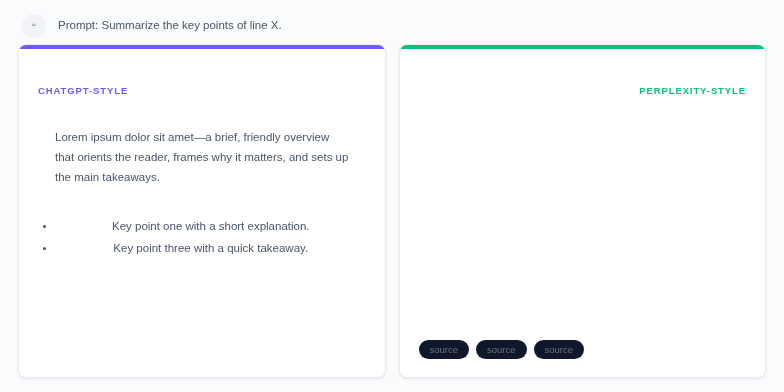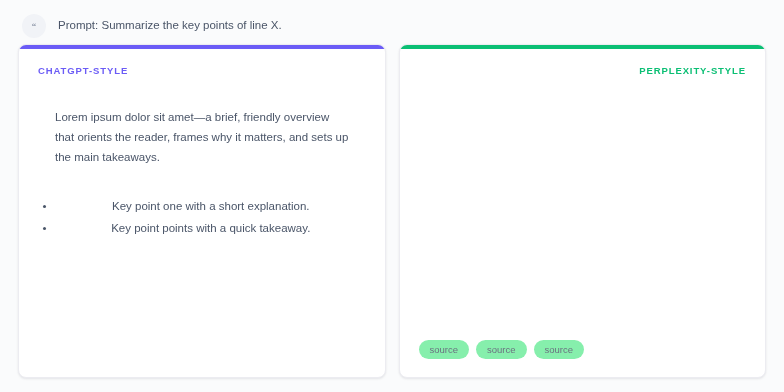--- a/index.html
+++ b/index.html
@@ -63,20 +63,21 @@
     position: relative;
     flex: 1 1 0;
     background: #ffffff;
     border-radius: 8px;
     border: 1px solid #ececf1;
     box-shadow: 0 1px 3px rgba(16, 24, 40, 0.06), 0 1px 2px rgba(16, 24, 40, 0.04);
     box-sizing: border-box;
     overflow: hidden;
     display: flex;
     flex-direction: column;
+    gap: 20px;
   }
   .card-accent {
     height: 4px;
     width: 100%;
     flex: 0 0 auto;
   }
   .card-accent.purple { background: #6b5cf6; }
   .card-accent.green  { background: #0bbf74; }
 
   .card-body {
@@ -133,21 +134,21 @@
   
   .chips {
     margin-top: auto;
     padding: 0 0 18px 0;
     display: flex;
     gap: 7px;
   }
   .chip {
     font-size: 9.5px;
     color: #6b7280;
-    background: #86efac;
+    background: #0f172a;
     border-radius: 999px;
     padding: 5px 11px;
     line-height: 1;
     white-space: nowrap;
   }
 </style>
 </head>
 <body>
 
 <div class="page">
@@ -168,21 +169,21 @@
       <div class="card-body">
         <div class="card-label purple">CHATGPT-STYLE</div>
         <p class="card-para">Lorem ipsum dolor sit amet—a brief, friendly overview that orients the reader, frames why it matters, and sets up the main takeaways.</p>
         <ul class="bullet-list">
           <li>
             <span class="dot"></span>
             <span>Key point one with a short explanation.</span>
           </li>
           <li>
             <span class="dot"></span>
-            <span>Key point points with a quick takeaway.</span>
+            <span>Key point three with a quick takeaway.</span>
           </li>
         </ul>
       </div>
     </div>
 
     <div class="card">
       <div class="card-accent green"></div>
       <div class="card-body">
         <div class="card-label green">PERPLEXITY-STYLE</div>
         <div class="chips">

